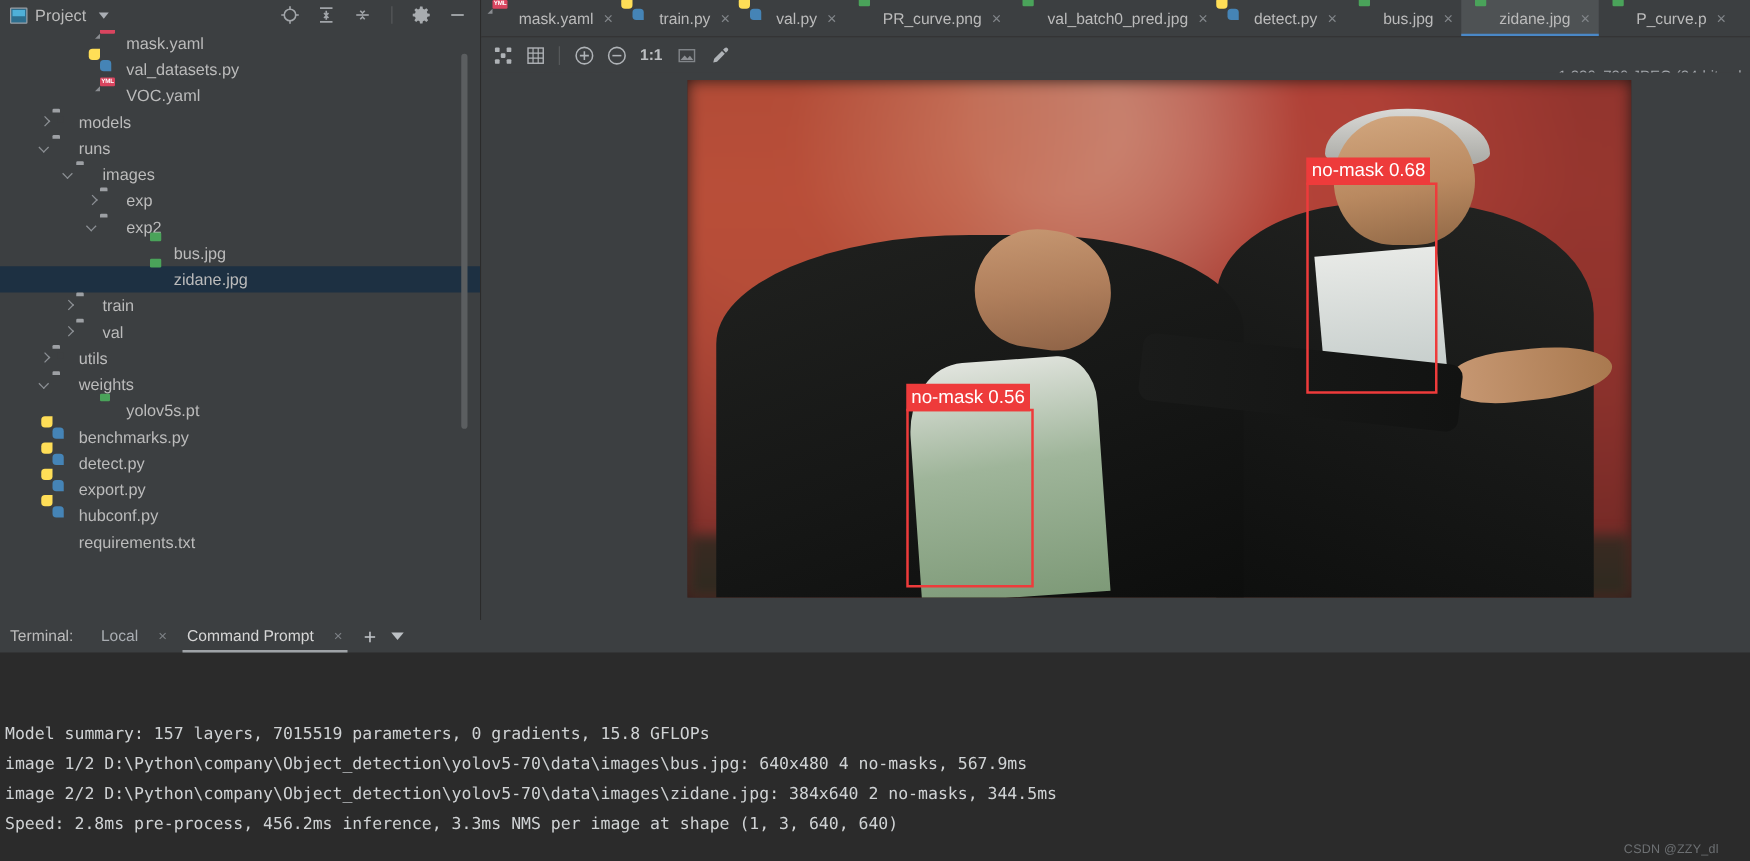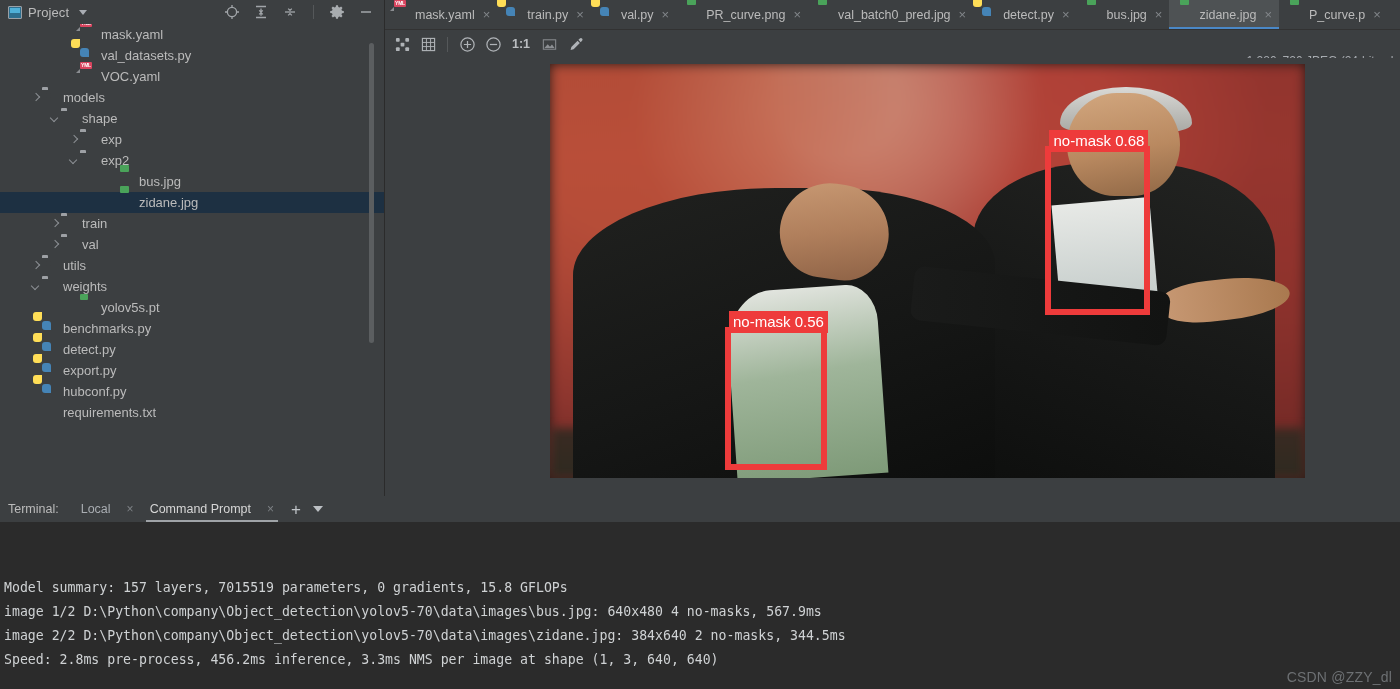--- a/index.html
+++ b/index.html
@@ -254,21 +254,21 @@
   }
   .m2-hand{
     position:absolute; right:2%; top:52%; width:17%; height:10%;
     background:linear-gradient(90deg,#c79873 0%,#a9794f 100%);
     border-radius:40% 55% 55% 40%;
     transform:rotate(-6deg);
   }
 
   
   .det {
-    position:absolute; border:6px solid #a3a3a3;
+    position:absolute; border:2px solid #a3a3a3;
   }
   .det-label {
     position:absolute; left:-2px; bottom:100%;
     background:#ee3b3b; color:#ffffff;
     font-size:15px; line-height:1;
     padding:3px 4px 4px 4px;
     white-space:nowrap;
     font-family:"Liberation Sans",sans-serif;
   }
 
@@ -297,22 +297,22 @@
     width:0;height:0;border-left:5px solid transparent;border-right:5px solid transparent;
     border-top:6px solid #bcc0c4; margin-left:3px;
   }
   .term-body {
     padding:6px 0 0 4px;
     font-family:"DejaVu Sans Mono", monospace;
     font-size:13.2px; line-height:24px; color:#cfd2d4;
     white-space:pre;
   }
   .watermark {
-    position:absolute; right:8px; bottom:4px;
-    font-size:14px; color:#6d7073; letter-spacing:.2px;
+    position:absolute; right:25px; bottom:4px;
+    font-size:10px; color:#6d7073; letter-spacing:.2px;
   }
 </style>
 </head>
 <body>
 
 <div class="app">
 
   <div class="project-panel">
     <div class="project-header">
       <div class="ph-left">
@@ -374,24 +374,30 @@
           <span class="fi"><span class="ic-file"><span class="badge b-yml">YML</span></span></span>
           <span class="lbl">VOC.yaml</span>
         </div>
         <div class="row">
           <span style="width: 29px; flex: 0 0 auto;"></span>
           <span class="arrow r"></span>
           <span class="fi"><span class="ic-folder src mod"></span></span>
           <span class="lbl">models</span>
         </div>
         <div class="row">
+          <span style="width: 29px; flex: 0 0 auto;"></span>
+          <span class="arrow d"></span>
+          <span class="fi"><span class="ic-folder"></span></span>
+          <span class="lbl">runs</span>
+        </div>
+        <div class="row">
           <span style="width: 48px; flex: 0 0 auto;"></span>
           <span class="arrow d"></span>
           <span class="fi"><span class="ic-folder"></span></span>
-          <span class="lbl">shape</span>
+          <span class="lbl">images</span>
         </div>
         <div class="row">
           <span style="width: 67px; flex: 0 0 auto;"></span>
           <span class="arrow r"></span>
           <span class="fi"><span class="ic-folder"></span></span>
           <span class="lbl">exp</span>
         </div>
         <div class="row">
           <span style="width: 67px; flex: 0 0 auto;"></span>
           <span class="arrow d"></span>

